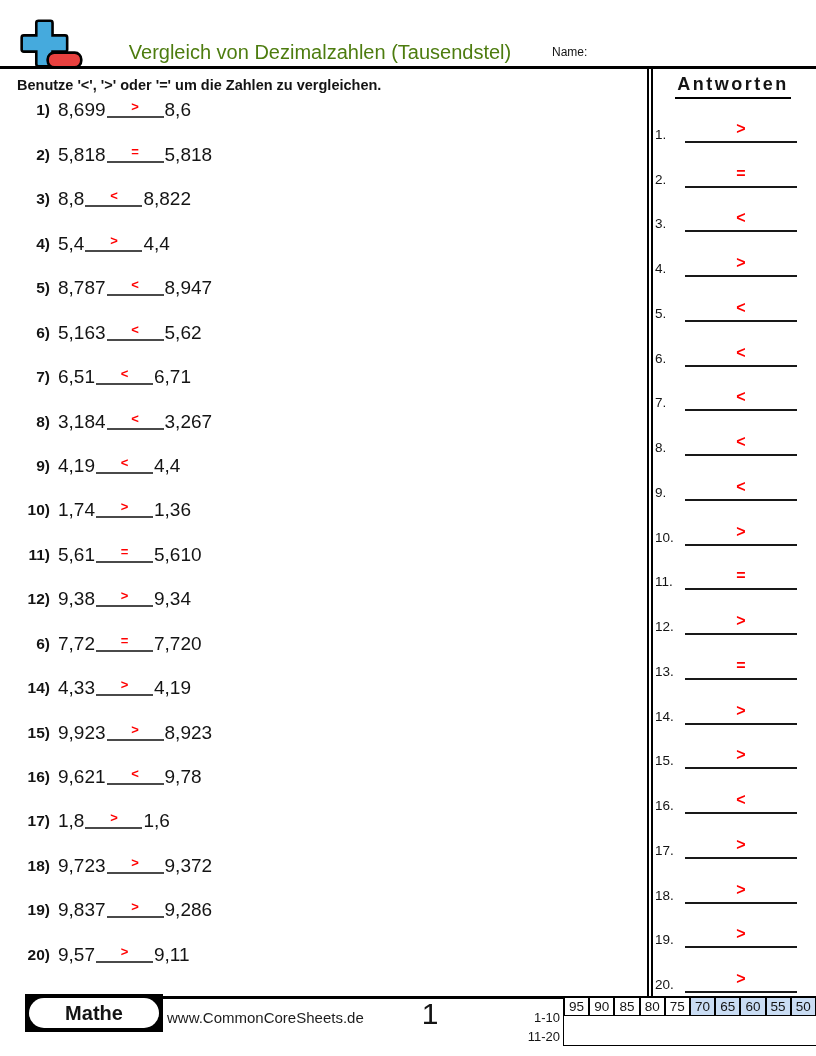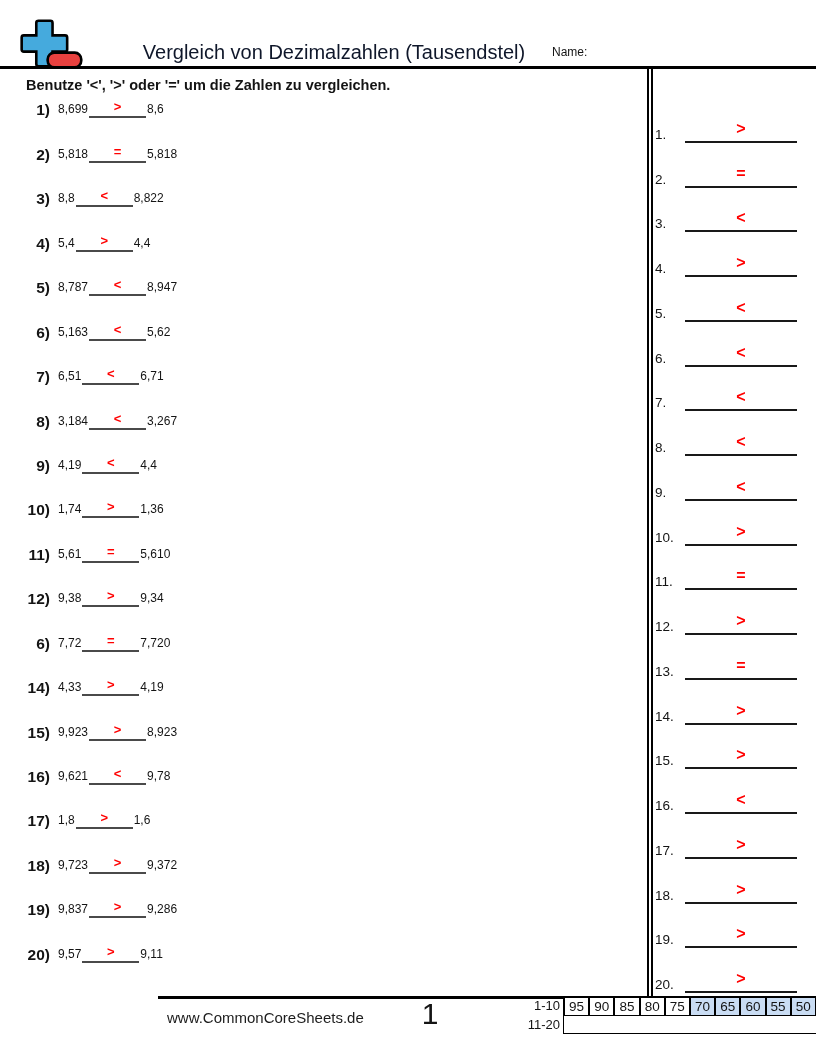--- a/index.html
+++ b/index.html
@@ -1,42 +1,42 @@
 <!DOCTYPE html>
 <html><head>
 <meta charset="utf-8">
 <style>
   html,body{margin:0;padding:0;background:#fff;}
   .page{position:relative;width:816px;height:1056px;background:#fff;
         font-family:"Liberation Sans",sans-serif;color:#141414;overflow:hidden;}
 
   
   .logo{position:absolute;left:20px;top:18px;width:64px;height:52px;z-index:3;}
-  .title{position:absolute;left:134px;top:41px;width:400px;text-align:center;
-         font-size:20px;color:#0f172a;white-space:nowrap;}
+  .title{position:absolute;left:120px;top:41px;width:400px;text-align:center;
+         font-size:20px;color:#4d7c0f;white-space:nowrap;}
   .name-label{position:absolute;left:552px;top:45px;font-size:12px;}
   .answer-key{position:absolute;left:617px;top:40px;width:175px;text-align:center;
               font-size:18.5px;font-weight:bold;white-space:nowrap;}
   .header-rule{position:absolute;left:0;top:66px;width:816px;height:3px;background:#000;}
 
-  .instruction{position:absolute;left:26px;top:77px;font-size:14.5px;font-weight:bold;}
+  .instruction{position:absolute;left:17px;top:77px;font-size:14.5px;font-weight:bold;}
 
   
   .vdivider{position:absolute;left:647px;top:69px;height:927px;width:2px;
             border-left:2px solid #000;border-right:2px solid #000;}
   .answers-heading-wrap{position:absolute;left:653px;top:74px;width:160px;text-align:center;}
   .answers-heading{display:inline-block;font-size:18px;font-weight:bold;letter-spacing:2.5px;
                    border-bottom:2.5px solid #000;padding:0 2px 2px 2px;}
 
   
   .problems{position:absolute;left:22px;top:74px;width:615px;}
   .prow{display:flex;align-items:flex-end;height:44.45px;}
   .pnum{width:28px;text-align:right;font-weight:bold;font-size:15.5px;
         margin-right:8px;line-height:17px;white-space:nowrap;}
-  .pval{font-size:12px;line-height:17px;}
+  .pval{font-size:19px;line-height:17px;}
   .pline{display:inline-block;width:57px;margin:0 1px;border-bottom:2px solid #4a4a4a;
          height:20px;position:relative;}
   .pop{position:absolute;left:0;bottom:2px;width:100%;text-align:center;
        font-size:13px;font-weight:bold;}
 
   
   .answers{position:absolute;left:652px;top:98px;width:160px;}
   .arow{display:flex;align-items:flex-end;height:44.75px;}
   .anum{width:27px;font-size:13.5px;line-height:16px;padding-left:3px;}
   .aline{width:112px;border-bottom:2px solid #191919;height:22px;position:relative;margin-left:3px;}
@@ -44,21 +44,21 @@
        font-size:16px;font-weight:bold;}
 
   
   .footer-rule{position:absolute;left:158px;top:996px;width:658px;height:2.5px;background:#000;}
   .mathe-box{position:absolute;left:25px;top:994px;width:138px;height:38px;background:#000;display:flex;z-index:2;}
   .mathe-pill{margin:4px;flex:1;background:#fff;border-radius:16px;display:flex;
               align-items:center;justify-content:center;font-size:20px;font-weight:bold;}
   .site{position:absolute;left:167px;top:1009px;font-size:15px;color:#1c1c1c;}
   .pagenum{position:absolute;left:400px;top:997px;width:60px;text-align:center;font-size:30px;}
   .score{position:absolute;left:523px;top:996px;display:flex;z-index:2;}
-  .score-labels{width:37px;margin-right:3px;font-size:13px;text-align:right;padding-top:1px;}
+  .score-labels{width:37px;margin-right:3px;font-size:13px;text-align:right;padding-top:13px;}
   .slabel{height:18.6px;line-height:18.6px;}
   .score-grid{border:1.5px solid #000;background:#fff;text-align:center;}
   .srow{display:flex;}
   .scell{width:23.2px;height:17.4px;border:0.8px solid #000;font-size:13.5px;
          display:flex;align-items:center;justify-content:center;}
 </style>
 <style>.scell.blue{background:#c9dcf3;}</style></head>
 <body>
 
 <div class="page">
@@ -69,20 +69,23 @@
       <rect x="25" y="32" width="31" height="13.5" rx="6" fill="#e8413f" stroke="#000" stroke-width="2.4"></rect>
     </svg>
   </div>
   <div class="title">Vergleich von Dezimalzahlen (Tausendstel)</div>
   <div class="name-label">Name:</div>
   <div class="header-rule"></div>
 
   <div class="instruction">Benutze '&lt;', '&gt;' oder '=' um die Zahlen zu vergleichen.</div>
 
   <div class="vdivider"></div>
+  <div class="answers-heading-wrap">
+    <span class="answers-heading">Antworten</span>
+  </div>
 
   <div class="problems">
 
       <div class="prow">
         <span class="pnum">1)</span>
         <span class="pval">8,699</span>
         <span class="pline">
           <span class="pop" style="color:#ff0000">&gt;</span>
         </span>
         <span class="pval">8,6</span>
@@ -397,20 +400,25 @@
 
       <div class="arow">
         <span class="anum">20.</span>
         <span class="aline">
           <span class="aop" style="color:#ff0000">&gt;</span>
         </span>
       </div>
     </div>
 
   <div class="footer-rule"></div>
+  <div class="mathe-box">
+    <div class="mathe-pill">
+      <span>Mathe</span>
+    </div>
+  </div>
   <div class="site">www.CommonCoreSheets.de</div>
   <div class="pagenum">1</div>
 
   <div class="score">
     <div class="score-labels">
       <div class="slabel">1-10</div>
       <div class="slabel">11-20</div>
     </div>
     <div class="score-grid">
       <div class="srow">

